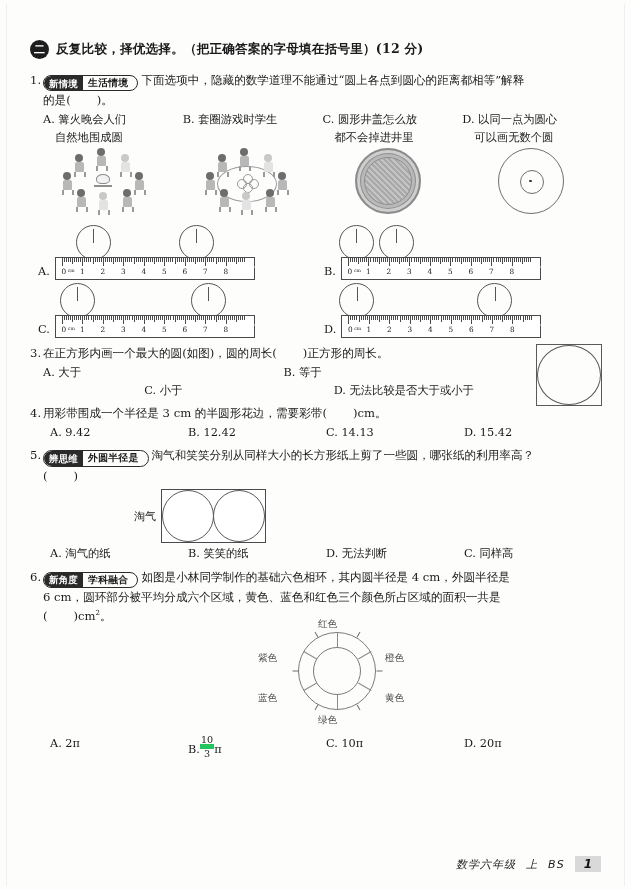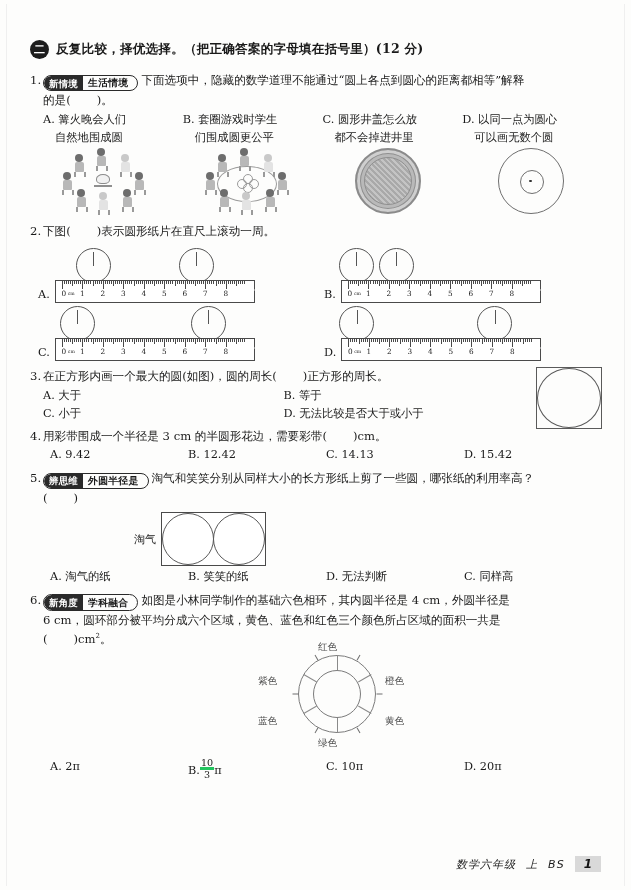--- a/index.html
+++ b/index.html
@@ -194,21 +194,21 @@
   }
   .wlab{
     position:absolute;font-size:9.6px;color:#4a4a4a;white-space:nowrap;
   }
   .tickmark{
     position:absolute;left:50%;top:50%;width:1px;height:6px;
     background:#6f6f6f;transform-origin:50% 0;
   }
 
   .frac{display:inline-block;text-align:center;vertical-align:-5px;line-height:1;}
-  .frac .n{display:block;font-size:9.6px;border-bottom:3px solid #22c55e;padding:0 1px;}
+  .frac .n{display:block;font-size:9.6px;border-bottom:5px solid #22c55e;padding:0 1px;}
   .frac .d{display:block;font-size:9.6px;padding:0 1px;}
 
   
   .footer{
     position:absolute;left:30px;right:30px;bottom:18px;
     display:flex;align-items:center;justify-content:flex-end;gap:10px;
     font-size:11px;font-family:"DejaVu Sans","Liberation Sans",sans-serif;
   }
   .footer .ft{letter-spacing:1px;font-style:italic;}
   .pagenum{
@@ -238,21 +238,20 @@
       <div class="q-line indent">
         <span>的是(</span><span class="blank"></span><span>)。</span>
       </div>
       <div class="opts four indent">
         <div class="opt-col">
           <span>A. 篝火晚会人们</span>
           <span class="opt-sub">自然地围成圆</span>
         </div>
         <div class="opt-col">
           <span>B. 套圈游戏时学生</span>
-          <span class="opt-sub">们围成圆更公平</span>
         </div>
         <div class="opt-col">
           <span>C. 圆形井盖怎么放</span>
           <span class="opt-sub">都不会掉进井里</span>
         </div>
         <div class="opt-col">
           <span>D. 以同一点为圆心</span>
           <span class="opt-sub">可以画无数个圆</span>
         </div>
       </div>
@@ -363,23 +362,20 @@
         <div class="fig-cell">
           <div class="concentric">
             <div class="inner"></div>
               <div class="dot"></div>
           </div>
         </div>
       </div>
     </div>
 
     <div class="q" style="margin-top:6px;">
-      <div class="q-line">
-        <span class="q-no">2.</span><span>下图(</span><span class="blank"></span><span>)表示圆形纸片在直尺上滚动一周。</span>
-      </div>
       <div class="ruler-grid">
 
         <div class="ruler-item">
           <span class="ruler-label">A.</span>
           <div class="rwrap">
             <div class="rcirc" style="left:21px;">
                 <div class="radius"></div>
               </div>
             <div class="rcirc" style="left:124px;">
                 <div class="radius"></div>
@@ -840,21 +836,21 @@
 
     <div class="q" style="margin-top:6px;position:relative;">
       <div class="sq-fig"></div>
       <div class="q-line" style="padding-right:78px;">
         <span class="q-no">3.</span><span>在正方形内画一个最大的圆(如图)，圆的周长(</span><span class="blank"></span><span>)正方形的周长。</span>
       </div>
       <div class="opts two indent" style="padding-right:78px;">
         <div>A. 大于</div>
         <div>B. 等于</div>
       </div>
-      <div class="opts two indent" style="padding-right:78px;">
+      <div class="opts two indent" style="padding-right:78px;text-align:center;">
         <div>C. 小于</div>
         <div>D. 无法比较是否大于或小于</div>
       </div>
     </div>
 
     <div class="q" style="margin-top:2px;">
       <div class="q-line">
         <span class="q-no">4.</span><span>用彩带围成一个半径是 3 cm 的半圆形花边，需要彩带(</span><span class="blank"></span><span>)cm。</span>
       </div>
       <div class="opts four indent" style="padding-left:20px;">

